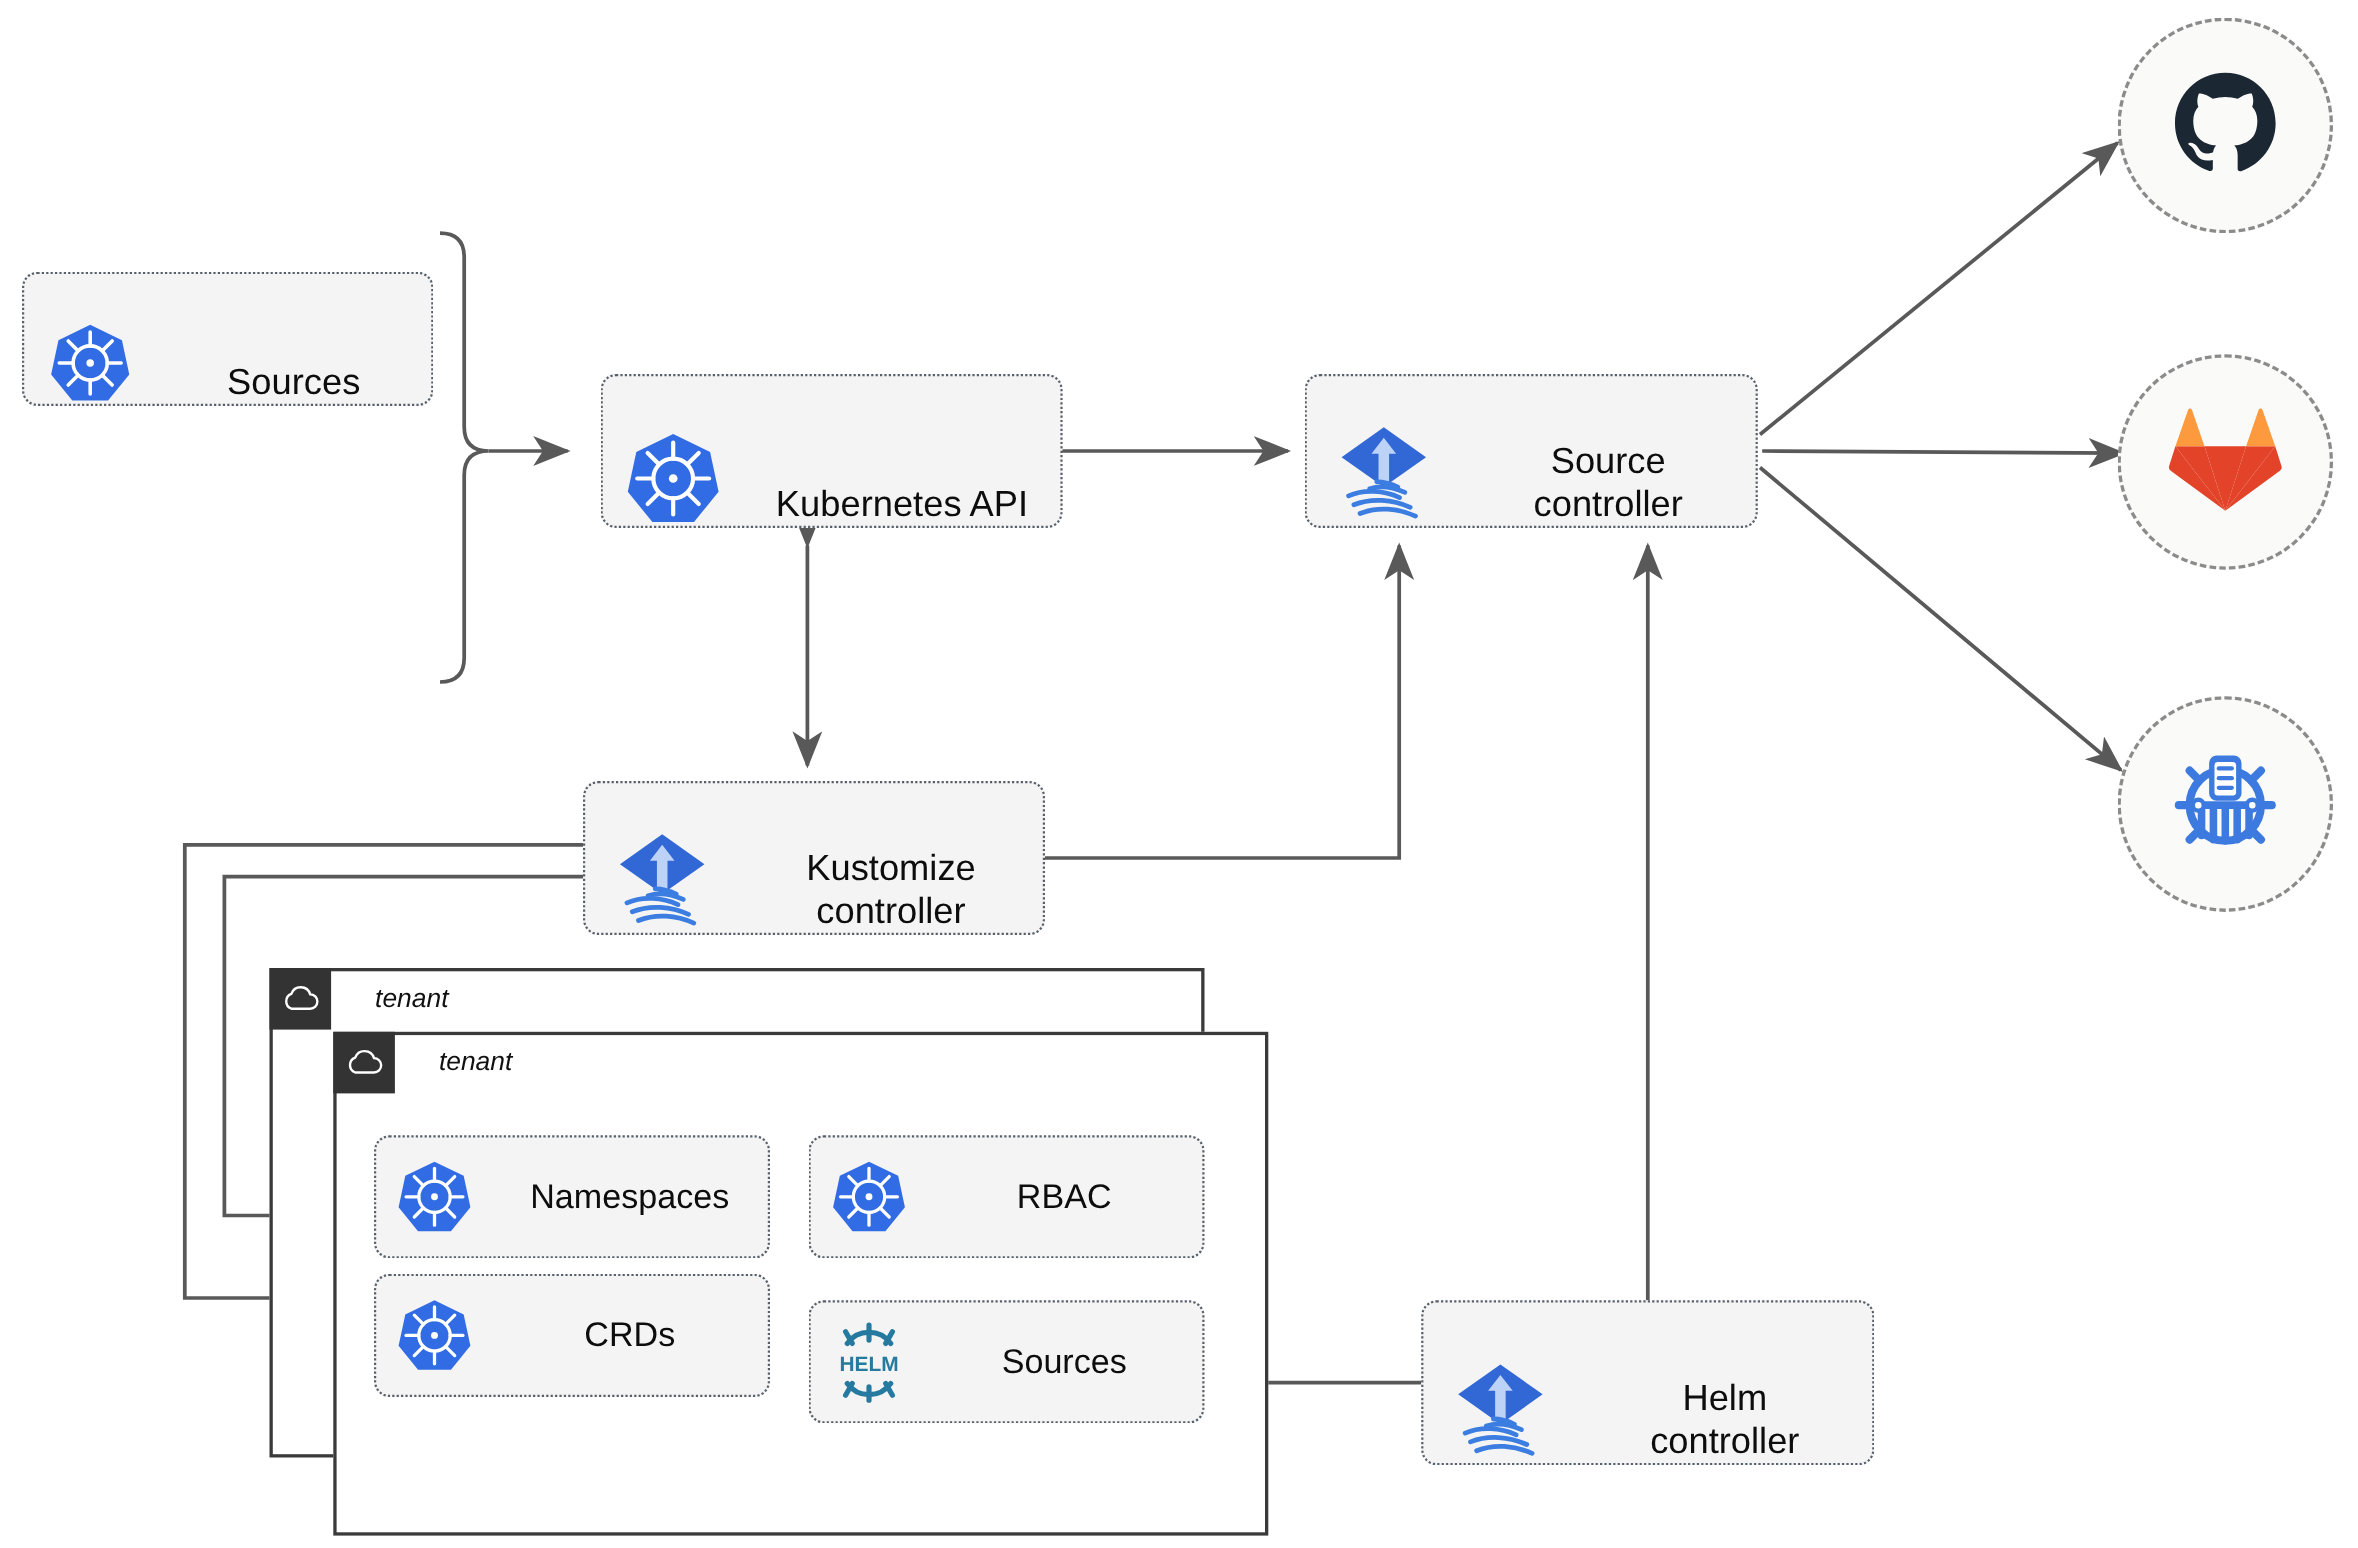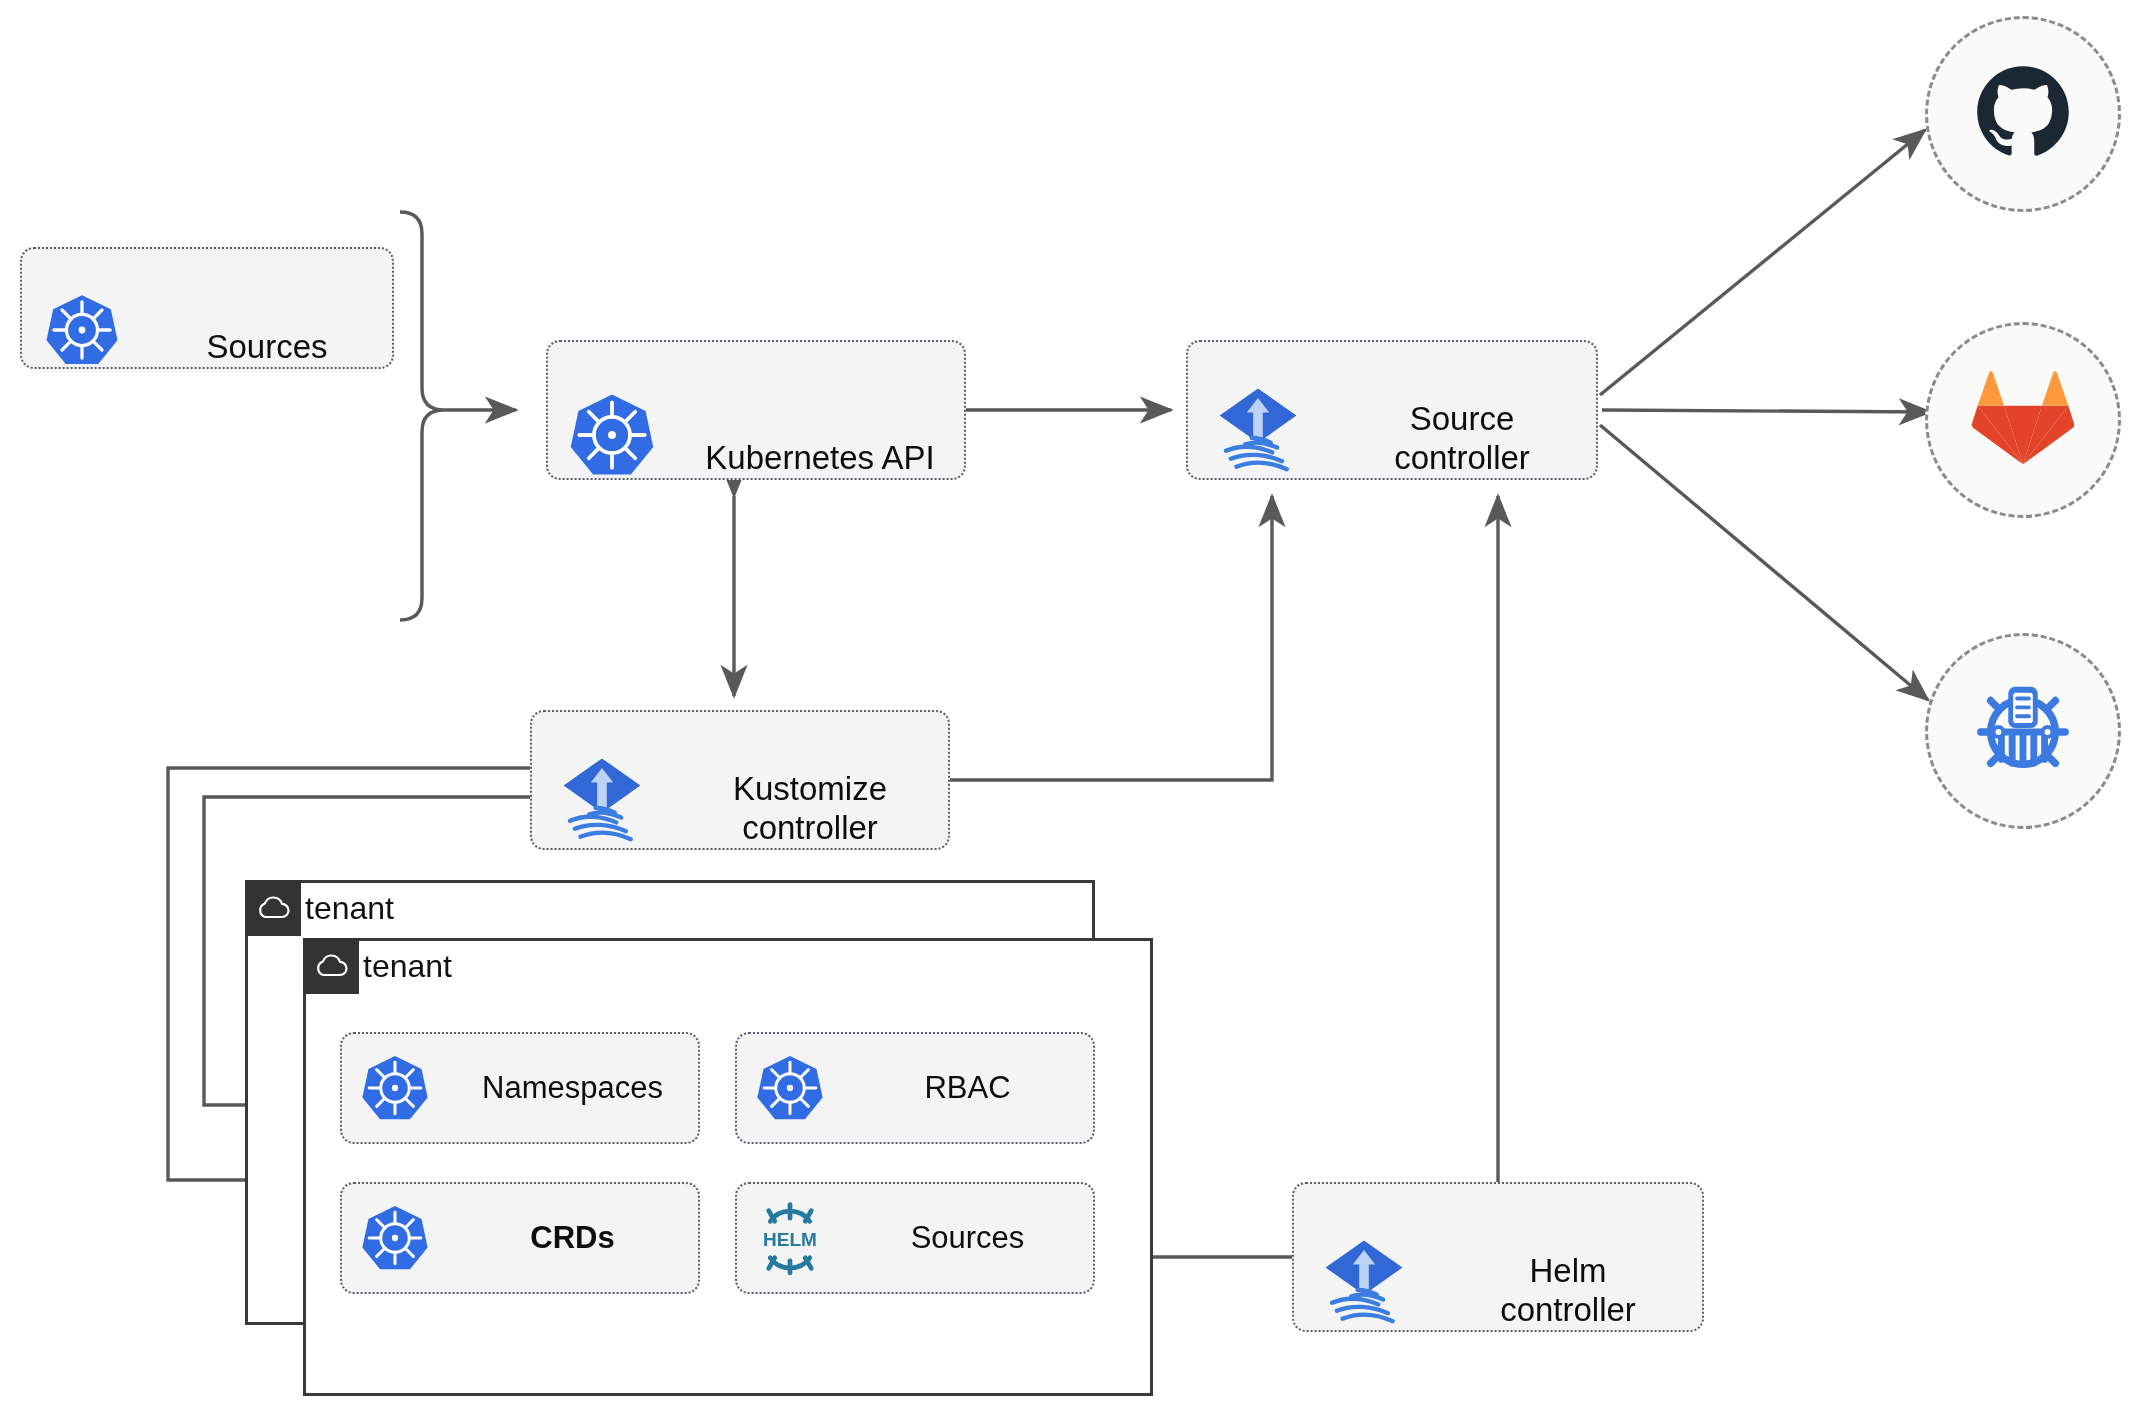--- a/index.html
+++ b/index.html
@@ -30,33 +30,33 @@
   .n-k8sapi .ico{width:128px;}
   .n-srcctl .ico,.n-kustctl .ico,.n-helmctl .ico{width:140px;}
 
   
   .tenant{position:absolute;box-sizing:border-box;background:#ffffff;
           border:3px solid #3a3a3a;}
   .tenant .bar{position:absolute;left:-3px;top:-3px;height:56px;
                display:flex;align-items:center;}
   .tenant .tag{width:56px;height:56px;background:#333333;
                display:flex;align-items:center;justify-content:center;}
-  .tenant .tname{font-size:32px;color:#111;margin-left:4px;}
+  .tenant .tname{font-size:24px;color:#111;margin-left:40px;font-style:italic;}
   .tenant-back {left:245px; top:880px; width:850px; height:445px;z-index:2;}
   .tenant-front{left:303px; top:938px; width:850px; height:458px;z-index:3;}
 
   
   .rcard{position:absolute;box-sizing:border-box;background:#f4f4f4;
          border:2px dotted #57606a;border-radius:14px;
          display:flex;align-items:center;}
   .rcard .ico{flex:0 0 105px;display:flex;align-items:center;justify-content:center;}
   .rcard .lbl{flex:1 1 auto;text-align:center;font-size:31px;color:#0d0d0d;}
   .r-ns  {left:340px; top:1032px; width:360px; height:112px;z-index:4;}
   .r-rbac{left:735px; top:1032px; width:360px; height:112px;z-index:4;}
-  .r-crds{left:340px; top:1182px; width:360px; height:112px;z-index:4;font-weight:bold;}
+  .r-crds{left:340px; top:1158px; width:360px; height:112px;z-index:4;}
   .r-rel {left:735px; top:1182px; width:360px; height:112px;z-index:4;}
 
   
   .extnode{position:absolute;width:190px;height:190px;border-radius:50%;
            background:#fafaf8;border:3px dashed #8b8b8b;
            display:flex;align-items:center;justify-content:center;z-index:4;}
   .e-github{left:1925px;top:16px;}
   .e-gitlab{left:1925px;top:322px;}
   .e-charts{left:1925px;top:633px;}
 </style>

